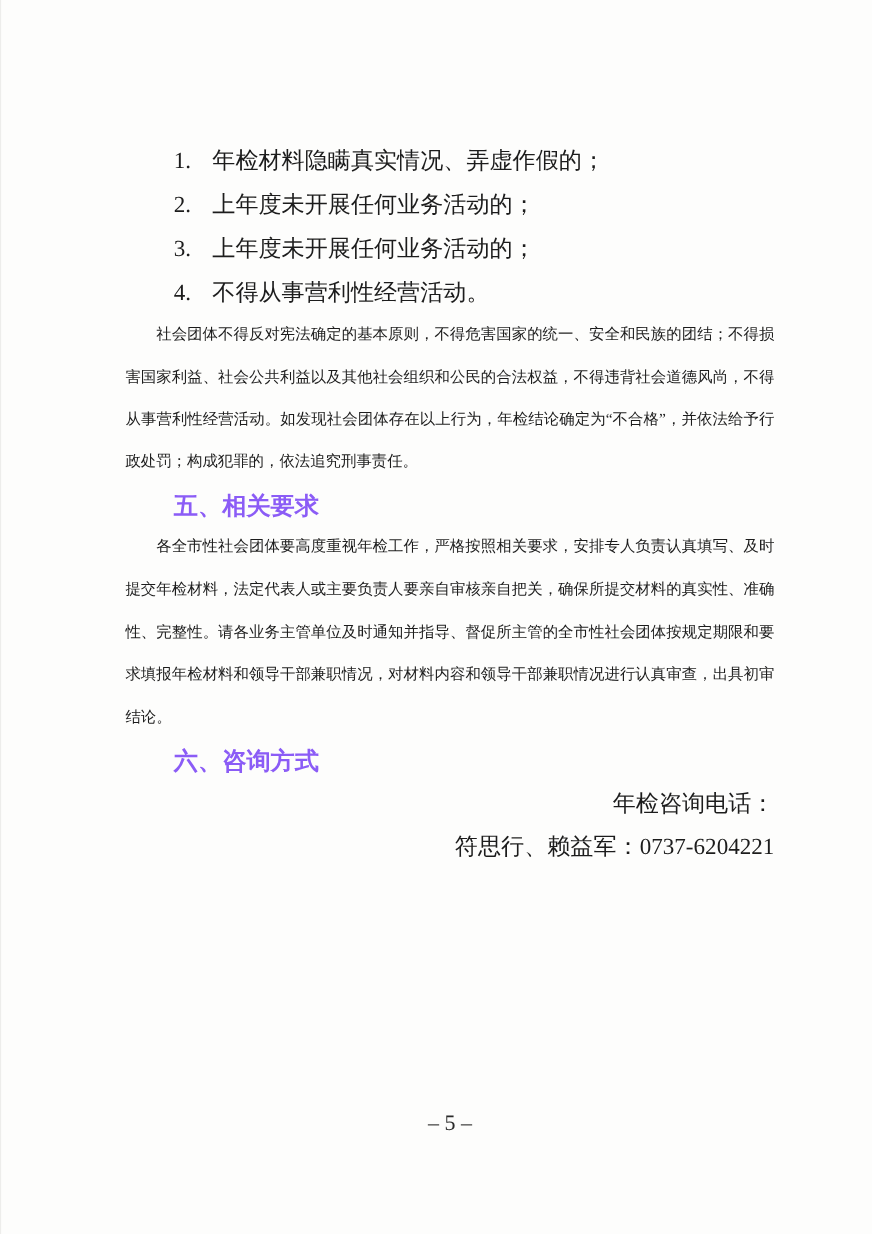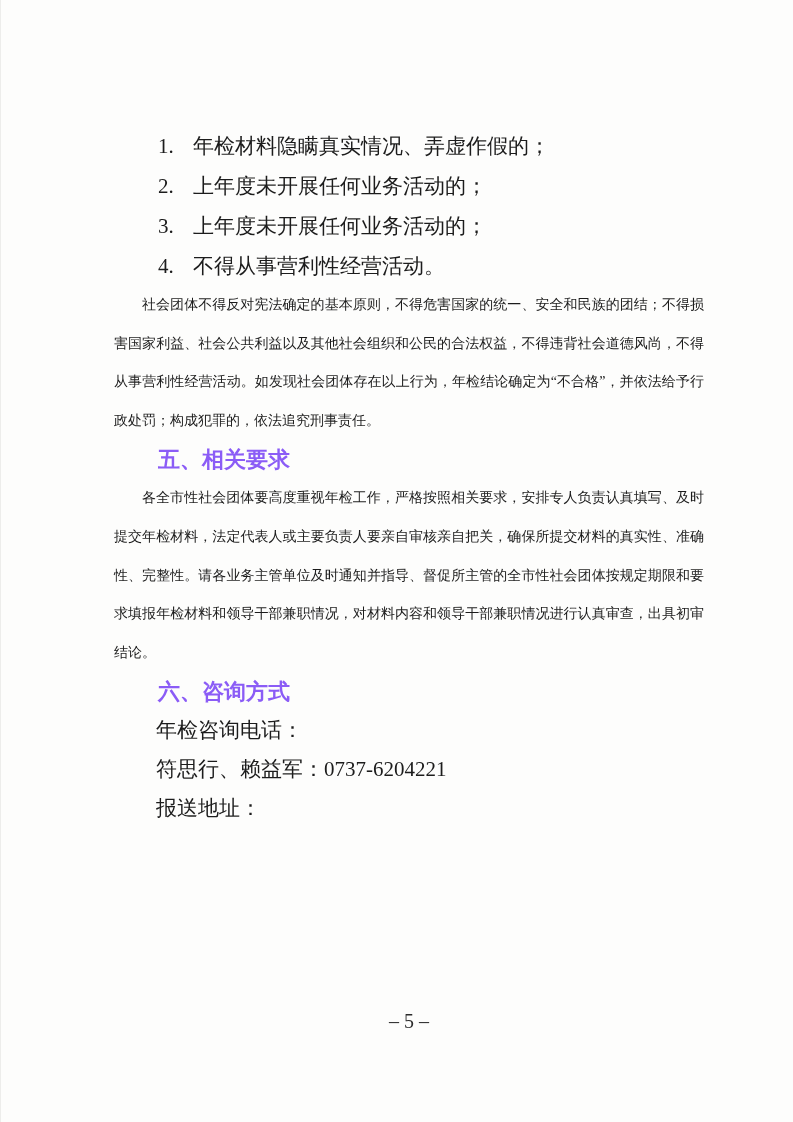--- a/index.html
+++ b/index.html
@@ -54,20 +54,21 @@
     font-weight: 700;
     font-family: "Liberation Sans", "DejaVu Sans", sans-serif;
     text-indent: 2em;
     color: #8b5cf6;
   }
   .line {
     margin: 0;
     font-size: 21px;
     line-height: 38.6px;
     text-indent: 2em;
+    text-align: right;
   }
   .page-number {
     position: absolute;
     left: 113px;
     top: 1010px;
     width: 590px;
     text-align: center;
     font-size: 20px;
     color: #2a2a2a;
     font-family: "Liberation Serif", "DejaVu Serif", serif;
@@ -101,18 +102,17 @@
     <p class="para">社会团体不得反对宪法确定的基本原则，不得危害国家的统一、安全和民族的团结；不得损害国家利益、社会公共利益以及其他社会组织和公民的合法权益，不得违背社会道德风尚，不得从事营利性经营活动。如发现社会团体存在以上行为，年检结论确定为“不合格”，并依法给予行政处罚；构成犯罪的，依法追究刑事责任。</p>
 
     <h3 class="heading">五、相关要求</h3>
 
     <p class="para">各全市性社会团体要高度重视年检工作，严格按照相关要求，安排专人负责认真填写、及时提交年检材料，法定代表人或主要负责人要亲自审核亲自把关，确保所提交材料的真实性、准确性、完整性。请各业务主管单位及时通知并指导、督促所主管的全市性社会团体按规定期限和要求填报年检材料和领导干部兼职情况，对材料内容和领导干部兼职情况进行认真审查，出具初审结论。</p>
 
     <h3 class="heading">六、咨询方式</h3>
 
     <p class="line">年检咨询电话：</p>
     <p class="line">符思行、赖益军：0737-6204221</p>
-    <p class="line">报送地址：</p>
 
   </div>
 
   <div class="page-number">– 5 –</div>
 </div>
 
 </body></html>

